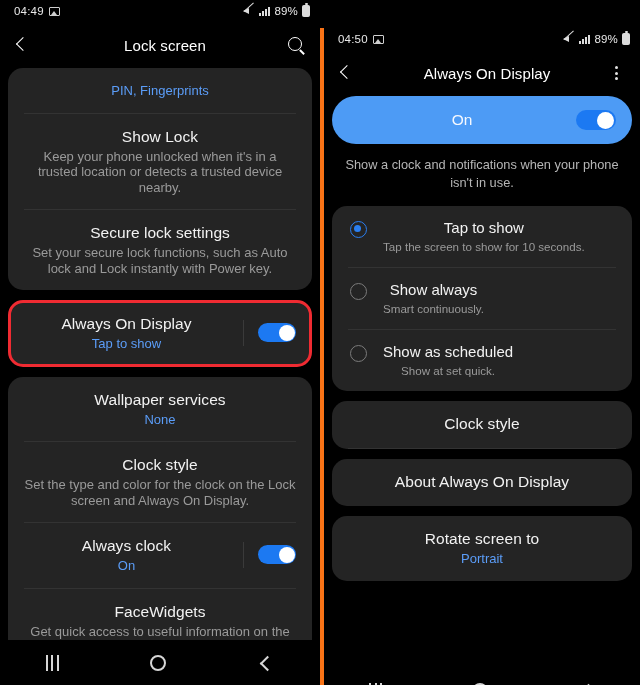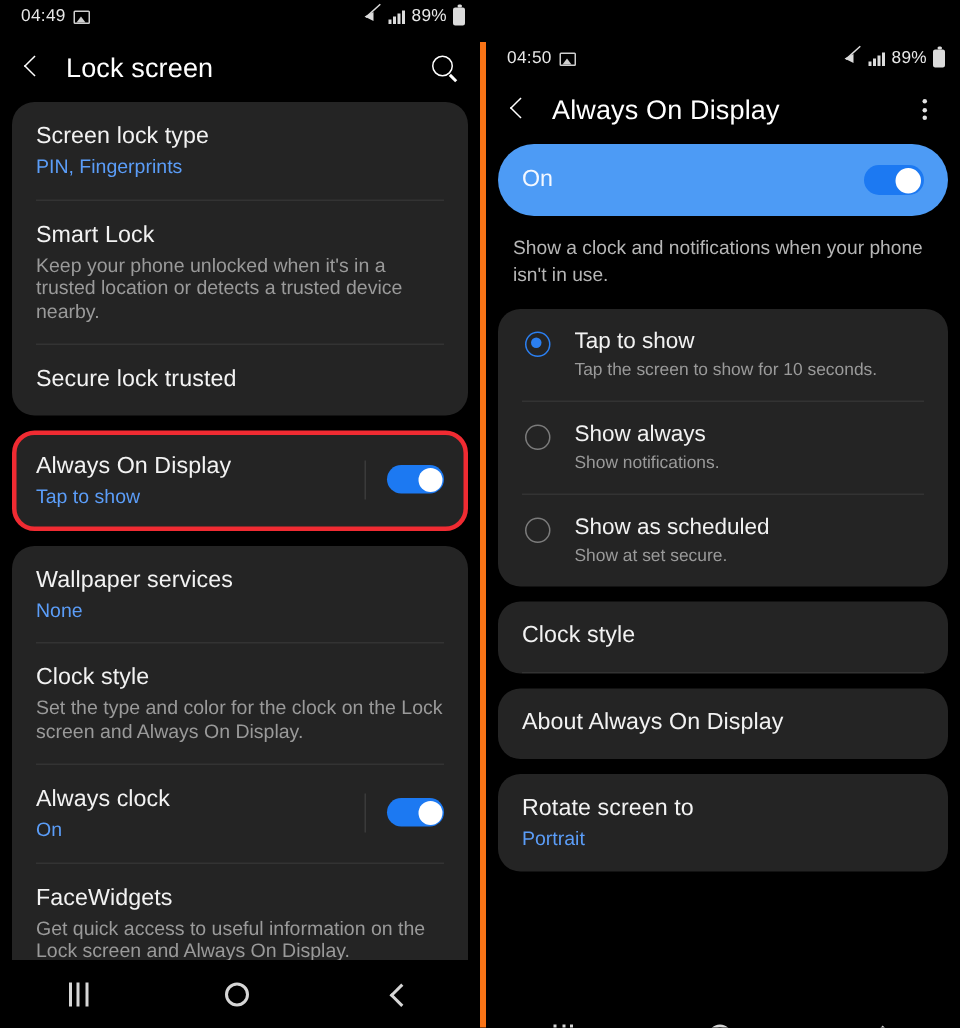--- a/index.html
+++ b/index.html
@@ -5,21 +5,21 @@
   * { box-sizing: border-box; margin: 0; padding: 0; }
   html, body {
     width: 640px; height: 685px;
     background: #000;
     font-family: "Liberation Sans", sans-serif;
     overflow: hidden;
   }
   .screens { display: flex; width: 640px; height: 685px; }
   .phone {
     width: 320px; height: 685px;
-    background: #000; position: relative; overflow: hidden;
+    background: #000; position: relative; overflow: hidden; text-align: center;
   }
   .phone.right { border-left: 4px solid #f97316; margin-top: 28px; }
 
   
   .statusbar {
     height: 22px; display: flex; align-items: center;
     justify-content: space-between; padding: 0 10px 0 14px;
     color: #e8e8e8; font-size: 11.5px; letter-spacing: .2px;
   }
   .sb-left { display: flex; align-items: center; gap: 5px; }
@@ -57,21 +57,21 @@
     content: ""; position: absolute; top: -3px; left: 2px;
     width: 3px; height: 2px; background: #dcdcdc; border-radius: 1px;
   }
 
   
   .appbar {
     height: 46px; display: flex; align-items: center;
     padding: 0 14px 0 12px; color: #fff;
   }
   .appbar .title {
-    font-size: 18px; margin-left: 12px; flex: 1;
+    font-size: 15px; margin-left: 12px; flex: 1;
     letter-spacing: .1px; font-weight: 400;
   }
   .chev-back {
     width: 20px; height: 20px; position: relative; flex: none; cursor: pointer;
   }
   .chev-back::before {
     content: ""; position: absolute; left: 6px; top: 4px;
     width: 9px; height: 9px; border-left: 1.7px solid #fff;
     border-bottom: 1.7px solid #fff; transform: rotate(45deg);
   }
@@ -205,35 +205,35 @@
       <span class="chev-back"></span>
       <span class="title">Lock screen</span>
       <span class="ic-search"></span>
     </div>
 
     <div class="scroll">
 
       <div class="card">
         <div class="row">
           <div class="texts">
-            <div class="t-title">Screen lock type</div>
             <div class="t-sub blue">PIN, Fingerprints</div>
           </div>
         </div>
         <div class="divider"></div>
         <div class="row">
           <div class="texts">
-            <div class="t-title">Smart Lock</div>
+            <div class="t-title">Show Lock</div>
             <div class="t-sub">Keep your phone unlocked when it's in a trusted location or detects a trusted device nearby.</div>
           </div>
         </div>
         <div class="divider"></div>
         <div class="row">
           <div class="texts">
-            <div class="t-title">Secure lock trusted</div>
+            <div class="t-title">Secure lock settings</div>
+            <div class="t-sub">Set your secure lock functions, such as Auto lock and Lock instantly with Power key.</div>
           </div>
         </div>
       </div>
 
       <div class="highlight">
         <div class="row">
           <div class="texts">
             <div class="t-title">Always On Display</div>
             <div class="t-sub blue">Tap to show</div>
           </div>
@@ -343,29 +343,29 @@
           <div class="texts">
             <div class="r-title">Tap to show</div>
             <div class="r-sub">Tap the screen to show for 10 seconds.</div>
           </div>
         </div>
         <div class="divider"></div>
         <div class="radio-row">
           <span class="radio"></span>
           <div class="texts">
             <div class="r-title">Show always</div>
-            <div class="r-sub">Show notifications.</div>
+            <div class="r-sub">Smart continuously.</div>
           </div>
         </div>
         <div class="divider"></div>
         <div class="radio-row">
           <span class="radio"></span>
           <div class="texts">
             <div class="r-title">Show as scheduled</div>
-            <div class="r-sub">Show at set secure.</div>
+            <div class="r-sub">Show at set quick.</div>
           </div>
         </div>
       </div>
 
       <div class="card">
         <div class="row">
           <div class="texts">
             <div class="t-title">Clock style</div>
           </div>
         </div>

